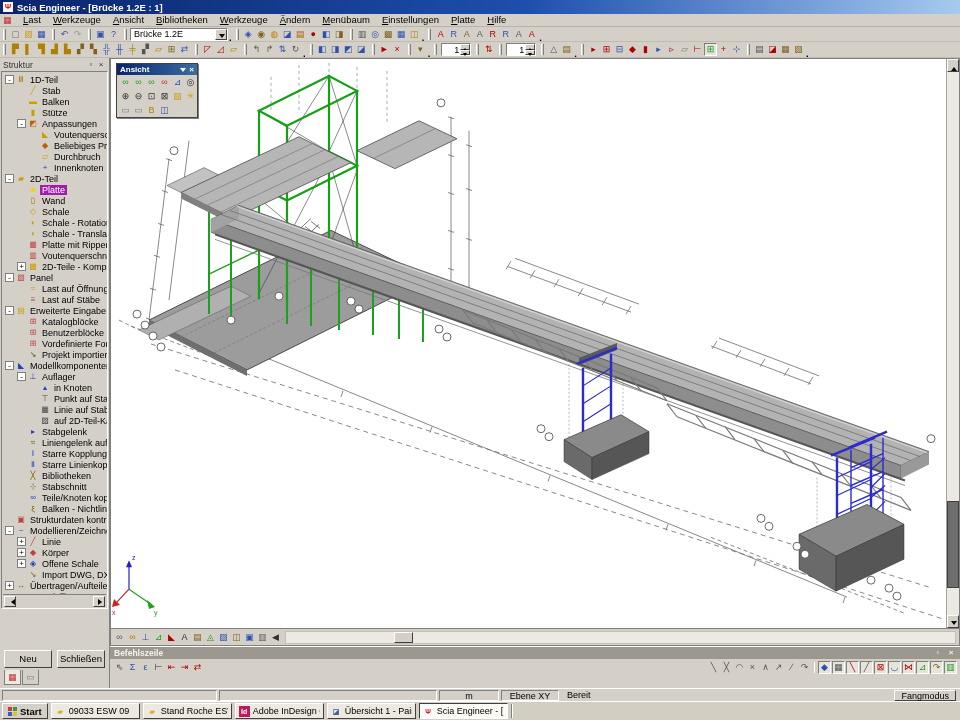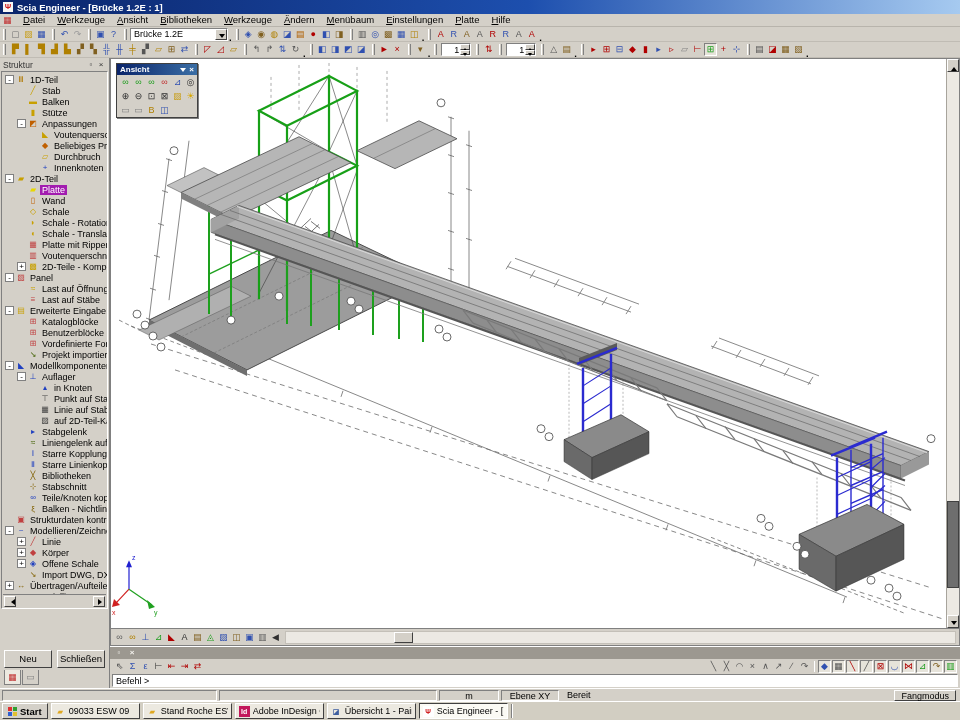--- a/index.html
+++ b/index.html
@@ -111,21 +111,21 @@
 <div class="app">
 
   <div class="titlebar">
     <span class="scia-ico">Ψ</span>
     <span>Scia Engineer - [Brücke 1.2E : 1]</span>
   </div>
 
   <div class="menubar">
     <span class="mdi-ico">▦</span>
     <span id="menus" style="display:flex">
-        <span class="mi">Datei</span>
+        <span class="mi">Last</span>
         <span class="mi">Werkzeuge</span>
         <span class="mi">Ansicht</span>
         <span class="mi">Bibliotheken</span>
         <span class="mi">Werkzeuge</span>
         <span class="mi">Ändern</span>
         <span class="mi">Menübaum</span>
         <span class="mi">Einstellungen</span>
         <span class="mi">Platte</span>
         <span class="mi">Hilfe</span>
       </span>
@@ -776,20 +776,21 @@
               <span class="tbi" style="color: rgb(48, 48, 48);">◀</span>
             </span>
           <div class="vpb-track">
             <div class="vpb-thumb"></div>
           </div>
         </div>
       </div>
 
       <div class="cmd">
         <div class="cmd-head">
+          <span class="cmd-title">Befehlszeile</span>
           <span class="wbtn">▫</span>
           <span class="wbtn">×</span>
         </div>
         <div class="cmd-tools">
           <span id="cmdleft" style="display:flex">
               <span class="tbi" style="color: rgb(85, 85, 85);">⇖</span>
               <span class="tbi" style="color: rgb(48, 80, 176);">Σ</span>
               <span class="tbi" style="color: rgb(48, 80, 176);">ε</span>
               <span class="tbi" style="color: rgb(48, 48, 48);">⊢</span>
               <span class="tbi" style="color: rgb(176, 0, 0);">⇤</span>
@@ -814,23 +815,20 @@
               <span class="tbi on" style="color: rgb(176, 0, 0);">╲</span>
               <span class="tbi on" style="color: rgb(85, 85, 85);">╱</span>
               <span class="tbi on" style="color: rgb(176, 0, 0);">⊠</span>
               <span class="tbi on" style="color: rgb(48, 80, 176);">◡</span>
               <span class="tbi on" style="color: rgb(176, 0, 0);">⋈</span>
               <span class="tbi on" style="color: rgb(30, 158, 30);">⊿</span>
               <span class="tbi on" style="color: rgb(128, 96, 32);">↷</span>
               <span class="tbi on" style="color: rgb(30, 158, 30);">▥</span>
             </span>
         </div>
-        <div class="cmd-input">
-          <span>Befehl &gt;</span>
-        </div>
       </div>
     </div>
   </div>
 
   <div class="statusbar">
     <span class="sseg s1"></span>
     <span class="sseg s2"></span>
     <span class="sseg s3">m</span>
     <span class="sseg s4">Ebene XY</span>
     <span class="sready">Bereit</span>

